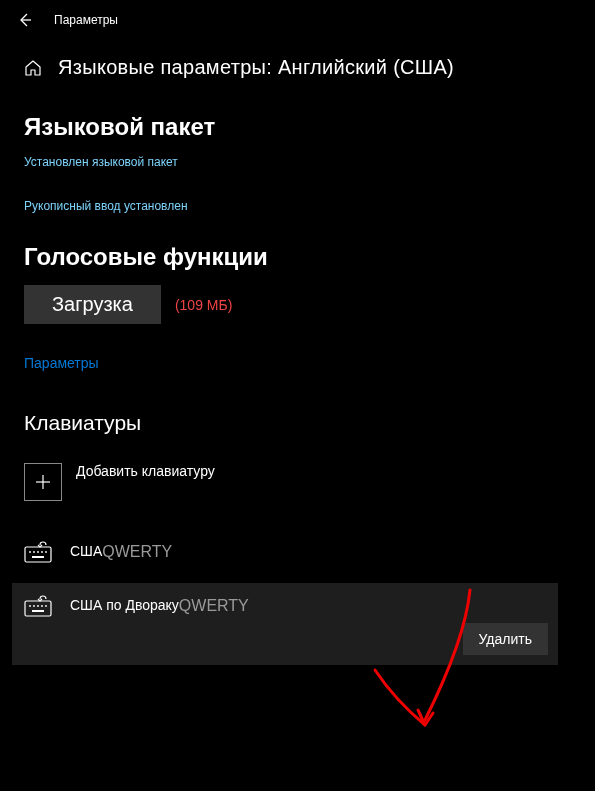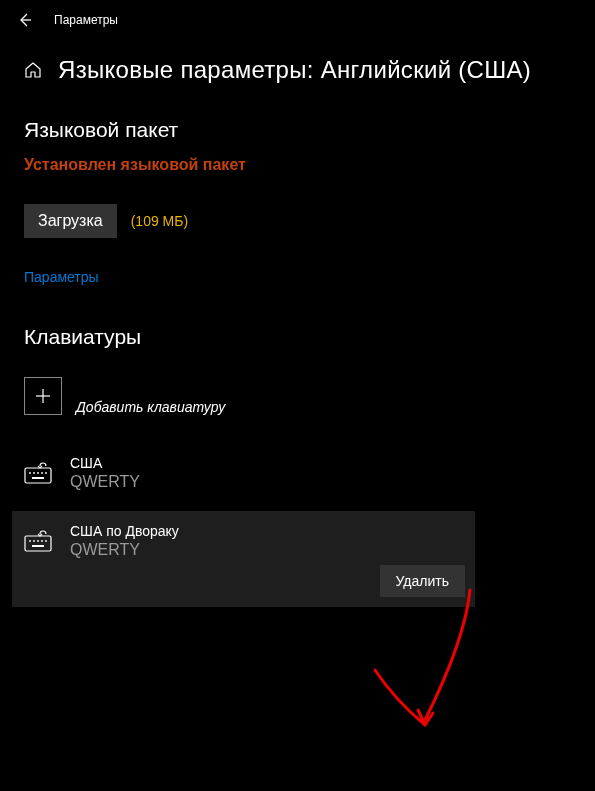--- a/index.html
+++ b/index.html
@@ -37,72 +37,70 @@
       display: flex;
       align-items: center;
       margin-bottom: 34px;
     }
     .home-icon {
       margin-right: 16px;
       display: flex;
       align-items: center;
     }
     .page-title {
-      font-size: 24px;
+      font-size: 20px;
       font-weight: 400;
       letter-spacing: 0.3px;
     }
     .section-heading {
-      font-size: 21px;
-      font-weight: 400;
+      font-size: 24px;
+      font-weight: 700;
       margin-bottom: 14px;
     }
     .section-text {
-      font-size: 16px;
-      color: #c2410c;
+      font-size: 12px;
+      color: #7dd3fc;
       margin-bottom: 30px;
-      font-weight: bold;
     }
     .voice-row {
       display: flex;
       align-items: center;
       margin-bottom: 30px;
     }
     .download-btn {
       background: #333;
       border: none;
       color: #fff;
-      font-size: 16px;
-      padding: 8px 14px;
+      font-size: 20px;
+      padding: 8px 28px;
       cursor: pointer;
       font-family: inherit;
     }
     .download-size {
       font-size: 14px;
-      color: #eab308;
+      color: #ef4444;
       margin-left: 14px;
     }
     .link-text {
       color: #0078d4;
       font-size: 14px;
       margin-bottom: 40px;
       display: inline-block;
       cursor: pointer;
     }
     .keyboards-heading {
       font-size: 21px;
       font-weight: 400;
       margin-bottom: 28px;
     }
     .add-keyboard-row {
       display: flex;
-      align-items: flex-end;
+      align-items: flex-start;
       margin-bottom: 30px;
       cursor: pointer;
-      font-style: italic;
     }
     .plus-box {
       width: 38px;
       height: 38px;
       border: 1px solid #888;
       display: flex;
       align-items: center;
       justify-content: center;
       margin-right: 14px;
     }
@@ -114,30 +112,30 @@
       align-items: center;
       padding: 10px 0;
       margin-bottom: 10px;
     }
     .keyboard-item.selected {
       background: #1e1e1e;
       padding: 12px 12px 48px 12px;
       margin-left: -12px;
       margin-right: 100px;
       position: relative;
-      width: 463px;
+      width: 546px;
     }
     .keyboard-icon {
       margin-right: 18px;
       display: flex;
       align-items: center;
     }
     .keyboard-labels {
       display: flex;
-      flex-direction: column;
+      flex-direction: row;
     }
     .keyboard-name {
       font-size: 14px;
       color: #fff;
       margin-bottom: 2px;
     }
     .keyboard-sub {
       font-size: 16px;
       color: #9a9a9a;
     }
@@ -177,21 +175,23 @@
       <svg width="18" height="18" viewBox="0 0 18 18">
           <path d="M2 8 L9 2 L16 8 L16 16 L11 16 L11 11 L7 11 L7 16 L2 16 Z" stroke="#fff" stroke-width="1.2" fill="none" stroke-linejoin="round"></path>
         </svg>
     </div>
     <h1 class="page-title">Языковые параметры: Английский (США)</h1>
   </div>
 
   <h2 class="section-heading">Языковой пакет</h2>
   <div class="section-text">Установлен языковой пакет</div>
 
-
+  <div class="section-text">Рукописный ввод установлен</div>
+
+  <h2 class="section-heading">Голосовые функции</h2>
   <div class="voice-row">
     <button class="download-btn">Загрузка</button>
     <span class="download-size">(109 МБ)</span>
   </div>
 
   <a class="link-text">Параметры</a>
 
   <h2 class="keyboards-heading">Клавиатуры</h2>
 
   <div class="add-keyboard-row">

